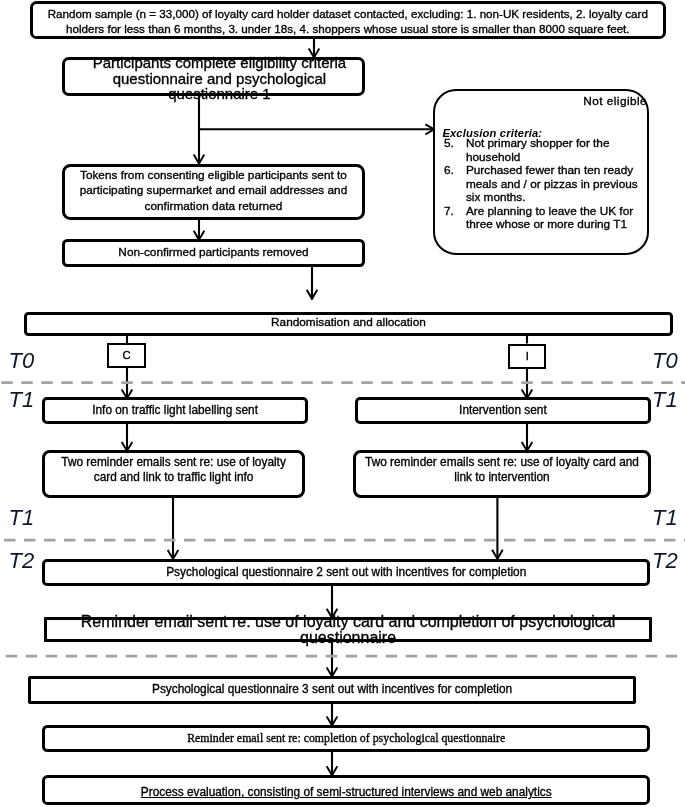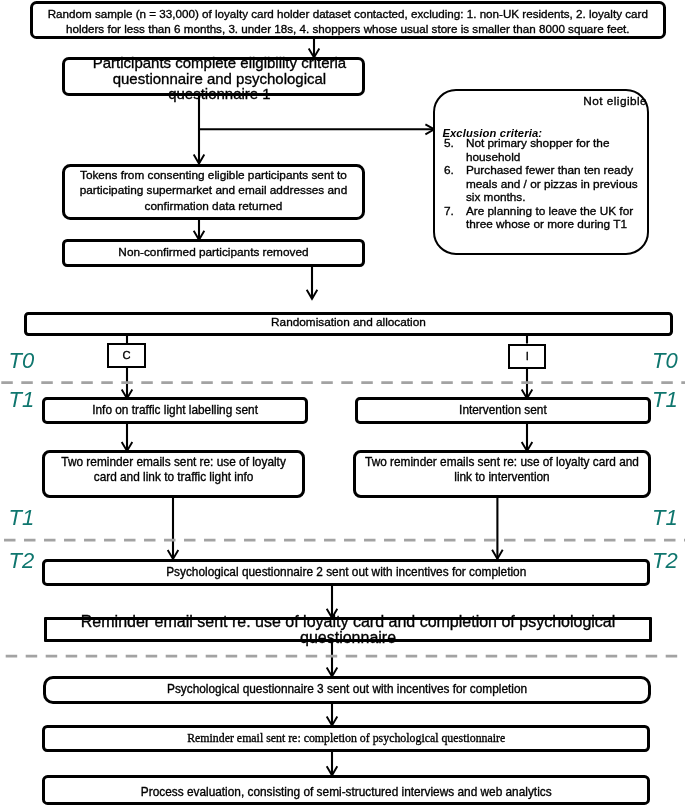--- a/index.html
+++ b/index.html
@@ -32,21 +32,21 @@
     display: flex;
     align-items: center;
     justify-content: center;
     text-align: center;
     line-height: 15.2px;
   }
   .box .txt { display: block; padding: 0 6px; position:relative; top:0px; }
   .tp {
     position: absolute;
     font-style: italic;
-    color: #0f766e;
+    color: #0f172a;
     font-size: 22px;
     letter-spacing: 0px;
     line-height: 1;
   }
   svg.overlay {
     position: absolute;
     left: 0; top: 0;
     width: 685px;
     height: 807px;
     overflow: visible;
@@ -62,23 +62,23 @@
   .arm           { border-radius:0; border-width:2.7px; font-size:11.2px; line-height:1; }
   .arm .txt      { top:0.5px; padding:0; }
   .arm-c         { left:107.3px; top:343.2px; width:38.4px;  height:24.4px; }
   .arm-i         { left:508.3px; top:344.4px; width:38px;  height:24.4px; }
   .b-info        { left:42.2px;  top:397.4px; width:265.8px; height:26.5px; font-size:11.85px; border-radius:4.9px; }
   .b-interv      { left:354.5px; top:397.4px; width:296.8px; height:26.5px; font-size:11.85px; border-radius:4.9px; }
   .b-remleft     { left:42.2px;  top:450.3px; width:262.8px; height:47.3px; font-size:11.85px; border-radius:7.7px; }
   .b-remright    { left:352.7px; top:450.3px; width:298.6px; height:47.3px; font-size:11.85px; border-radius:7.7px; }
   .b-psych2      { left:42.2px;  top:559.4px; width:608.1px; height:26.8px; font-size:11.85px; border-radius:5.0px; }
   .b-rempsych    { left:44px;  top:617.4px; width:608.1px; height:24.3px; font-size:16px; border-radius:1px; }
-  .b-psych3      { left:43px;  top:676.1px; width:608.1px; height:27.8px; font-size:11.85px; border-radius:10px;text-align:center; }
+  .b-psych3      { left:28px;  top:676.1px; width:608.1px; height:27.8px; font-size:11.85px; border-radius:2px;text-align:center; }
   .b-remcomp     { left:42.2px;  top:724.5px; width:608.1px; height:27.6px; font-size:11.85px; border-radius:5.2px;font-family:Liberation Serif, serif; }
-  .b-process     { left:42.2px;  top:774.5px; width:608.1px; height:30.5px; font-size:11.85px; border-radius:5.6px; }
+  .b-process     { left:42.2px;  top:774.5px; width:608.1px; height:30.5px; font-size:11.85px; border-radius:5.6px;text-decoration:underline; }
 
 
   
   .b-random .txt { top:1.6px; }
   .b-participants .txt { top:1.6px; }
   .b-tokens .txt { top:-1.4px; }
   .b-random-alloc .txt { top:-1.5px; }
   .b-info .txt { top:-0.4px; }
   .b-interv .txt { top:-0.4px; }
   .b-remleft .txt { top:-4.0px; }

